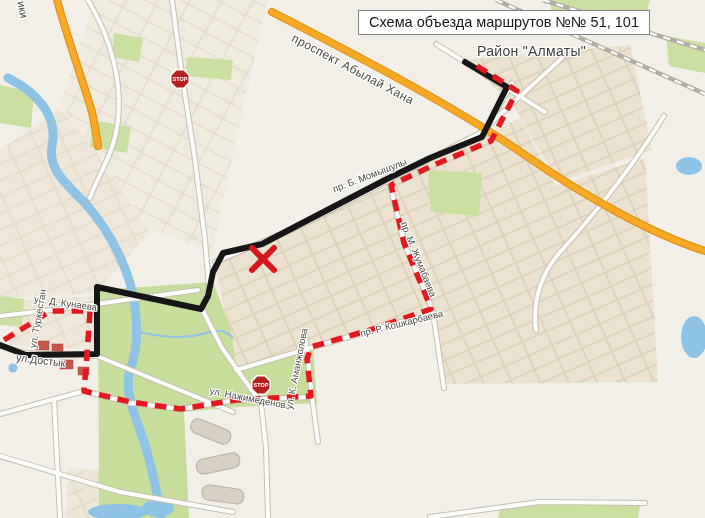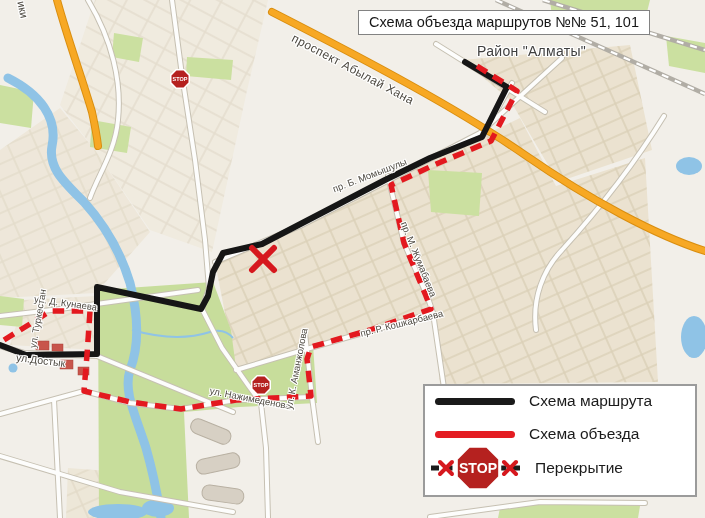--- a/index.html
+++ b/index.html
@@ -188,36 +188,14 @@
   <div class="lbl" style="left:359px;top:328px;transform:rotate(-14deg);">пр. Р. Кошкарбаева</div>
   <div class="lbl" style="left:35px;top:293px;transform:rotate(8deg);">ул. Д. Кунаева</div>
   <div class="lbl" style="left:27px;top:347px;transform:rotate(-80deg);">ул. Туркестан</div>
   <div class="lbl" style="left:17px;top:351px;transform:rotate(7deg);font-size:10.5px">ул.Достык</div>
   <div class="lbl" style="left:211px;top:385px;transform:rotate(11deg);">ул. Нажимеденова</div>
   <div class="lbl" style="left:283px;top:408px;transform:rotate(-79deg);">ул. К. Аманжолова</div>
   <div class="lbl" style="left:27px;top:0px;transform:rotate(78deg);font-size:11px;font-weight:500">ики</div>
 
   <div class="titlebox">Схема объезда маршрутов №№ 51, 101</div>
 
-  <div class="legend">
-    <div class="line" style="left:10px;top:12px;background:#1a1a1a"></div>
-    <div class="ltxt" style="left:104px;top:6px;">Схема маршрута</div>
-
-    <div class="line" style="left:10px;top:45px;background:#e41c22"></div>
-    <div class="ltxt" style="left:104px;top:39px;">Схема объезда</div>
-
-    <svg style="position:absolute;left:2px;top:55px" width="102" height="54" viewBox="0 0 102 54">
-      <line x1="4" y1="27" x2="98" y2="27" stroke="#1c1c1c" stroke-width="5" stroke-dasharray="8 5.5"></line>
-      <g stroke="#d6181e" stroke-width="4" stroke-linecap="round">
-        <line x1="13" y1="21" x2="25" y2="33"></line>
-          <line x1="25" y1="21" x2="13" y2="33"></line>
-        <line x1="77" y1="21" x2="89" y2="33"></line>
-          <line x1="89" y1="21" x2="77" y2="33"></line>
-      </g>
-      <g transform="translate(51,27) scale(2.35)">
-        <path d="M9.24,3.83 L3.83,9.24 L-3.83,9.24 L-9.24,3.83 L-9.24,-3.83 L-3.83,-9.24 L3.83,-9.24 L9.24,-3.83 Z" fill="#b5211f" stroke="#ffffff" stroke-width="1.3"></path>
-        <text x="0" y="2.2" text-anchor="middle" font-family="Liberation Sans,DejaVu Sans,sans-serif" font-size="6" font-weight="bold" fill="#ffffff">STOP</text>
-      </g>
-    </svg>
-    <div class="ltxt" style="left:110px;top:73px;">Перекрытие</div>
-  </div>
 
 </div>
 
 </body></html>

